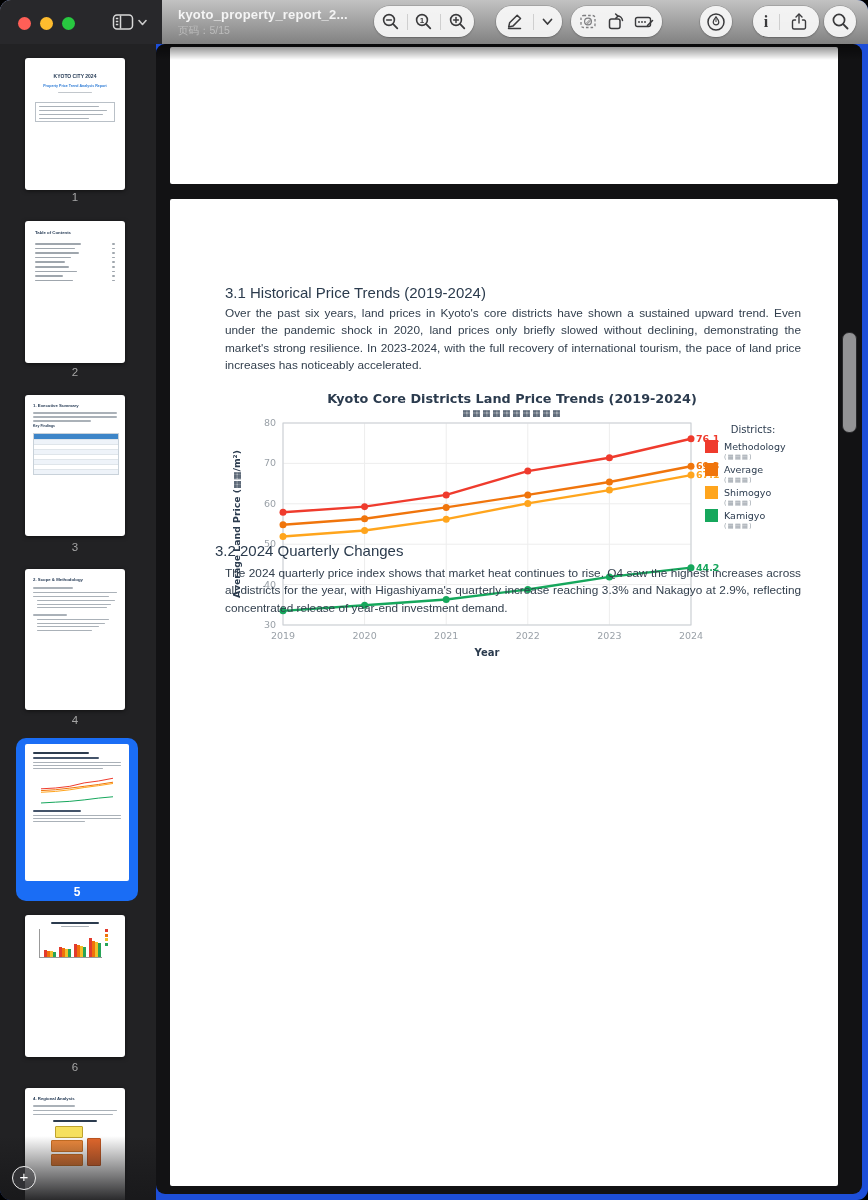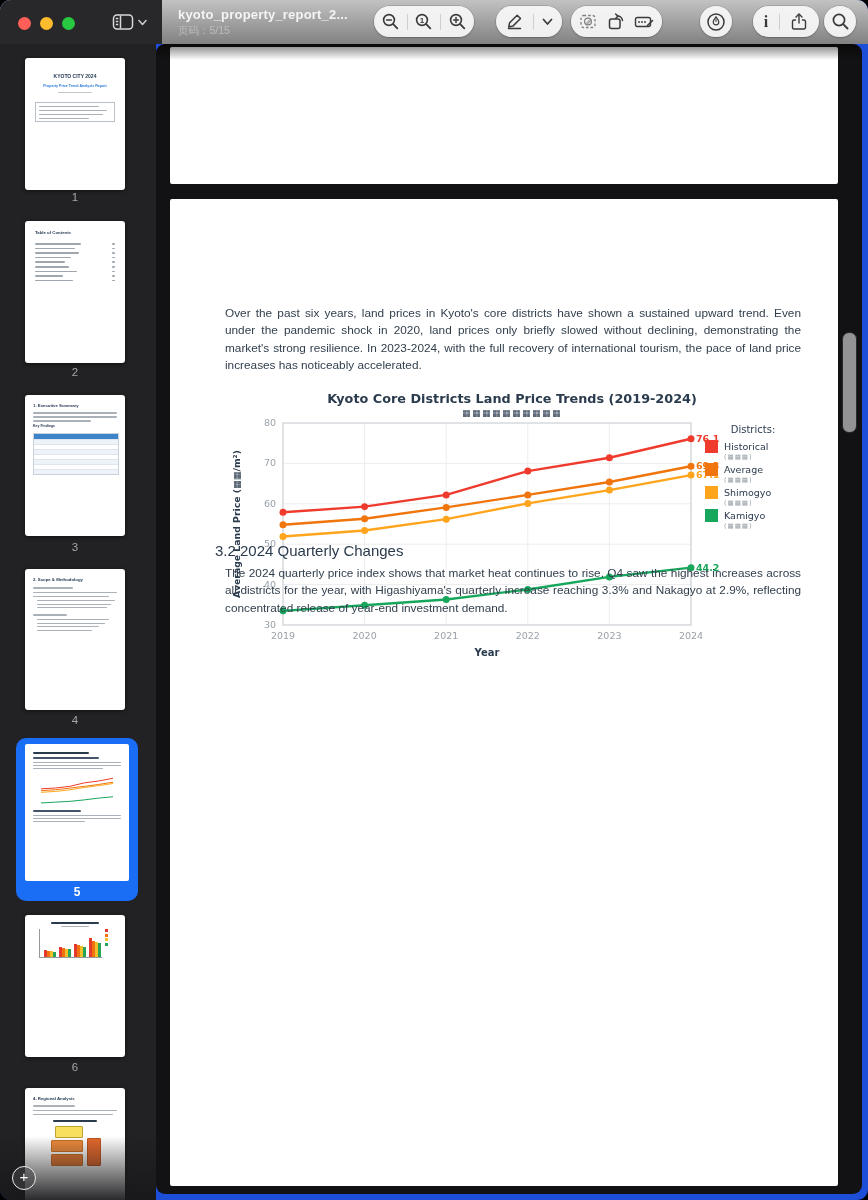--- a/index.html
+++ b/index.html
@@ -357,20 +357,21 @@
     </div>
 
     <div class="sidebar-fade"></div>
     <div class="add-btn">+</div>
   </div>
 
   <div class="viewer">
     <div class="page page4"></div>
 
     <div class="page page5">
+      <div class="h2a">3.1 Historical Price Trends (2019-2024)</div>
       <div class="para p1">Over the past six years, land prices in Kyoto's core districts have shown a sustained upward trend. Even under the pandemic shock in 2020, land prices only briefly slowed without declining, demonstrating the market's strong resilience. In 2023-2024, with the full recovery of international tourism, the pace of land price increases has noticeably accelerated.</div>
 
       <div class="chart">
         <svg id="trend-svg" width="583" height="272" viewBox="0 0 583 272">
           <text x="285" y="15" class="ct">Kyoto Core Districts Land Price Trends (2019-2024)</text>
           <text x="285" y="28" class="csub">▦▦▦▦▦▦▦▦▦▦</text>
           <text x="260" y="268" class="cax">Year</text>
           <text x="13" y="136" class="cax cyl" transform="rotate(-90 13 136)">Average Land Price (▦▦/m²)</text>
         <line x1="56" y1="35" x2="56" y2="237" stroke="#ededed" stroke-width="1"></line>
             <line x1="137.6" y1="35" x2="137.6" y2="237" stroke="#ededed" stroke-width="1"></line>
@@ -429,21 +430,21 @@
             <circle cx="382.4" cy="188.924" r="3.5" fill="#16a75c"></circle>
             <circle cx="464" cy="179.63199999999998" r="3.5" fill="#16a75c"></circle>
             <text x="469" y="182.63199999999998" class="endlab" fill="#16a75c">44.2</text>
           </svg>
         <div class="legend">
           <div class="legend-title">Districts:</div>
           <div>
               <div class="legend-entry">
                 <div class="legend-row">
                   <span class="swatch" style="background:#ef3b2d"></span>
-                  <span class="legend-name">Historical</span>
+                  <span class="legend-name">Methodology</span>
                 </div>
                 <div class="legend-tofu">(▦▦▦)</div>
               </div>
               <div class="legend-entry">
                 <div class="legend-row">
                   <span class="swatch" style="background:#f0750c"></span>
                   <span class="legend-name">Average</span>
                 </div>
                 <div class="legend-tofu">(▦▦▦)</div>
               </div>

